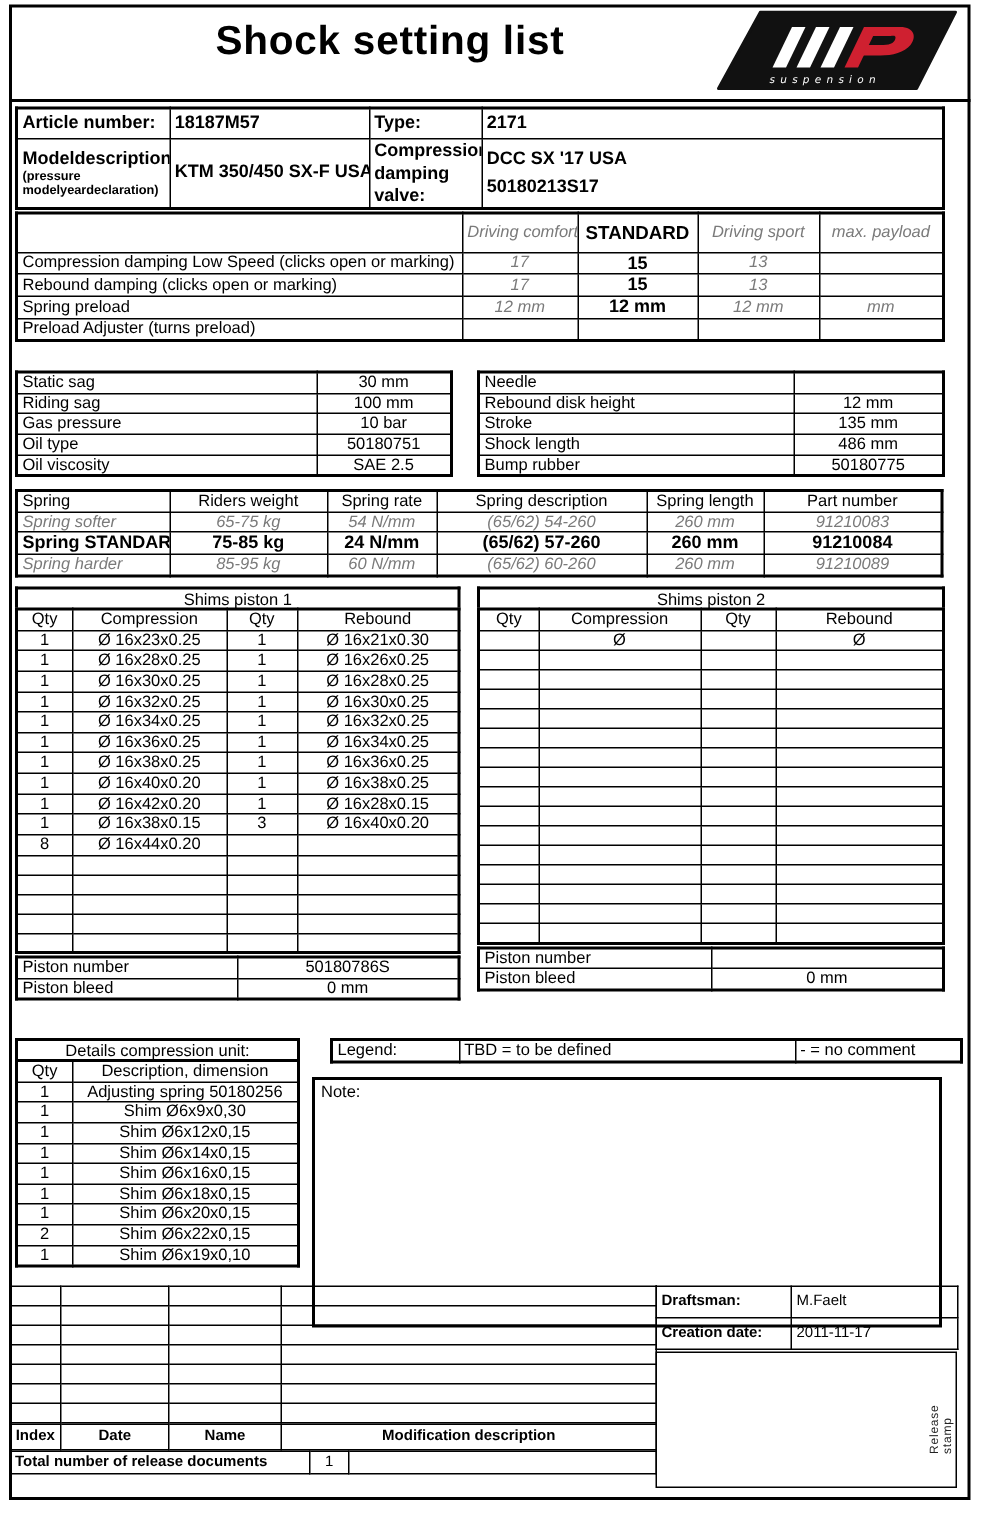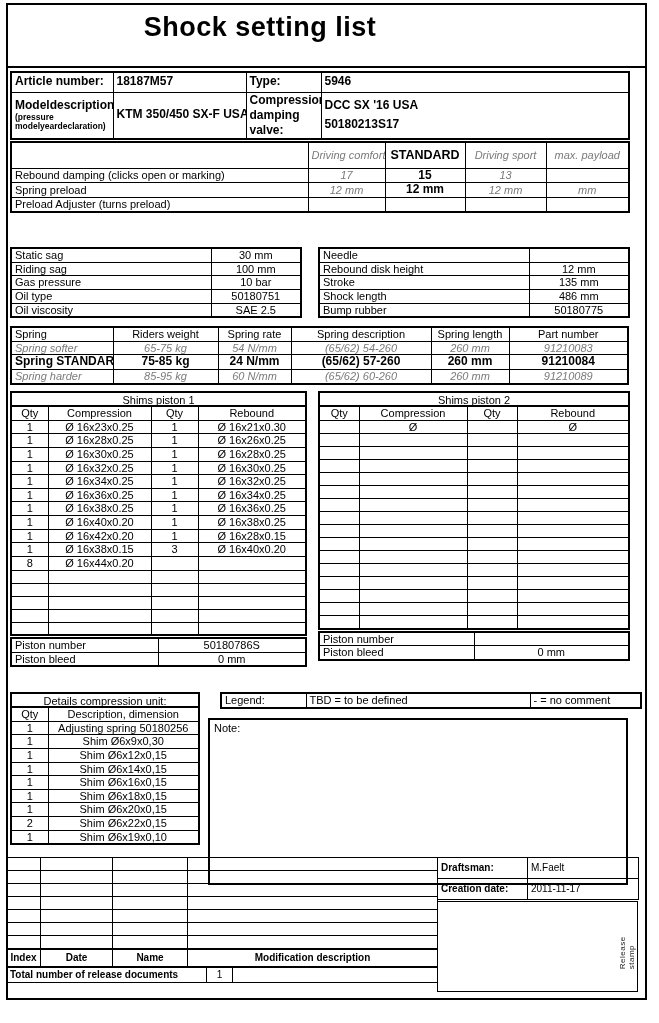--- a/index.html
+++ b/index.html
@@ -95,44 +95,55 @@
 </head>
 <body>
 
 <div id="page">
 
   <div class="abs frame"></div>
   <div class="abs hdr-sep"></div>
 
   <div class="abs title">Shock setting list</div>
 
+  <div class="abs" style="left:477px; top:7px; width:164px; height:54px;">
+    <svg width="164" height="54" viewBox="0 0 164 54">
+      <polygon points="30,1 160,1 134,52 2,52" fill="#111" stroke="#111" stroke-width="2" stroke-linejoin="round"></polygon>
+      <polygon points="38,38 47,38 60,11 51,11" fill="#fff"></polygon>
+      <polygon points="54,38 63,38 76,11 67,11" fill="#fff"></polygon>
+      <polygon points="70,38 79,38 92,11 83,11" fill="#fff"></polygon>
+      <polygon points="86,38 95,38 108,11 99,11" fill="#cf2030"></polygon>
+      <path d="M101,11 L123,11 C133,11 134,18 130,23 C126,28 118,30 110,30 L98,30 L101,23 L112,23 C117,23 120,21 120,18 C120,16 118,17 114,17 L98,17 Z" fill="#cf2030"></path>
+      <text x="36" y="48" font-size="7" font-style="italic" letter-spacing="3.5" fill="#fff" font-family="DejaVu Sans, sans-serif">suspension</text>
+    </svg>
+  </div>
 
   <table class="abs t-article" style="left:10px; top:71px;">
     <colgroup>
         <col style="width:102px">
         <col style="width:133px">
         <col style="width:75px">
         <col style="width:308px">
       </colgroup>
     <tbody>
         <tr class="r1">
       <td>Article number:</td>
       <td>18187M57</td>
       <td>Type:</td>
-      <td>5946</td>
+      <td>2171</td>
     </tr>
     <tr class="r2">
       <td>
         <div>Modeldescription:</div>
         <div class="sublabel">(pressure modelyeardeclaration)</div>
       </td>
       <td>KTM 350/450 SX-F USA</td>
       <td class="valve-label">Compression damping valve:</td>
       <td class="valve-val">
-        <div>DCC SX '16 USA</div>
+        <div>DCC SX '17 USA</div>
         <div>50180213S17</div>
       </td>
     </tr>
   </tbody>
     </table>
 
   <table class="abs t-settings" style="left:10px; top:141px;">
     <colgroup>
         <col style="width:297px">
         <col style="width:77px">
@@ -143,20 +154,27 @@
     <thead>
       <tr>
         <th></th>
         <th>Driving comfort</th>
         <th class="std">STANDARD</th>
         <th>Driving sport</th>
         <th>max. payload</th>
       </tr>
     </thead>
     <tbody>
+        <tr>
+          <td>Compression damping Low Speed (clicks open or marking)</td>
+          <td>17</td>
+          <td>15</td>
+          <td>13</td>
+          <td></td>
+        </tr>
         <tr>
           <td>Rebound damping (clicks open or marking)</td>
           <td>17</td>
           <td>15</td>
           <td>13</td>
           <td></td>
         </tr>
         <tr>
           <td>Spring preload</td>
           <td>12 mm</td>

